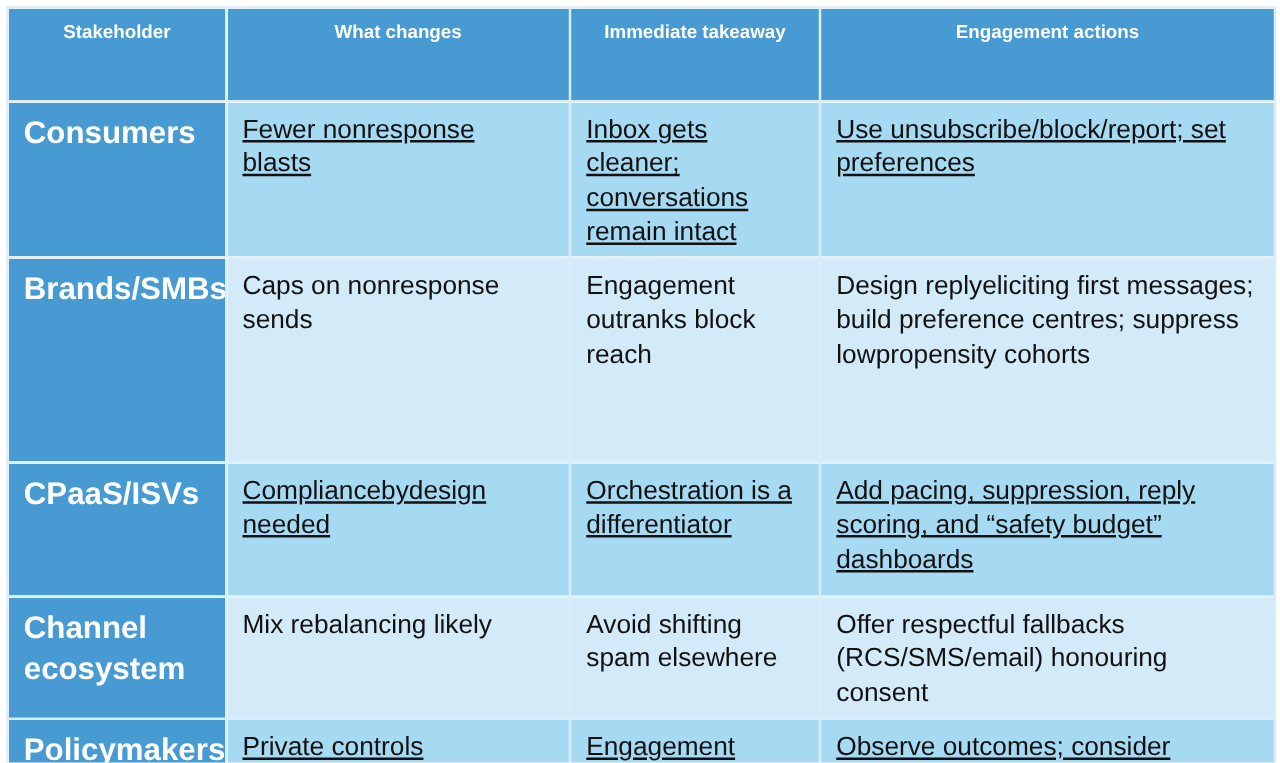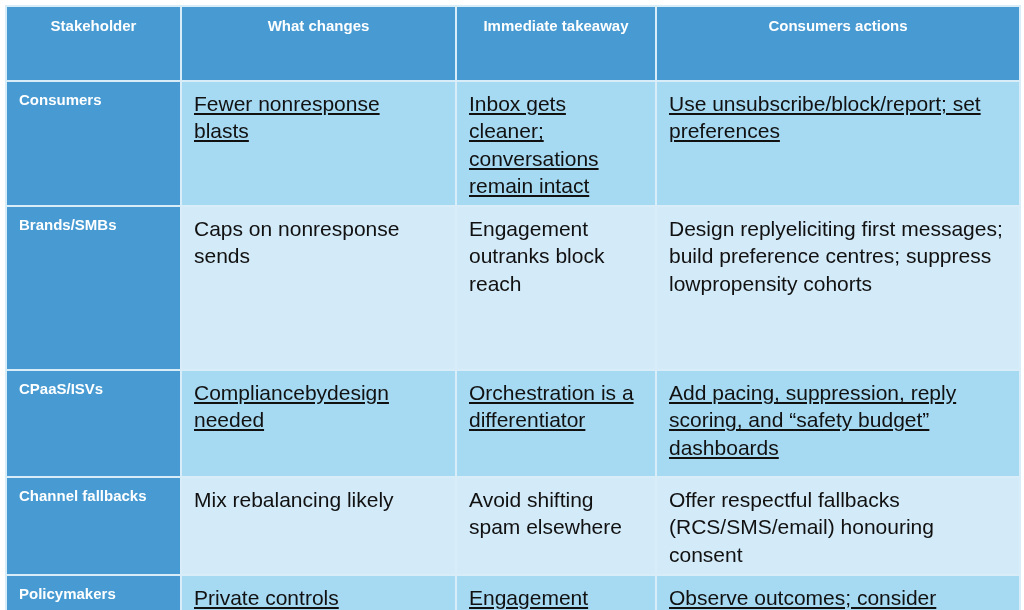--- a/index.html
+++ b/index.html
@@ -33,21 +33,21 @@
     font-size: 15px;
     font-weight: bold;
     text-align: center;
     padding: 9px 10px 6px 10px;
     line-height: 1.3;
   }
   
   td.row-label {
     background: var(--row-label-bg, #479bd2);
     color: var(--header-text, #ffffff);
-    font-size: 15px;
+    font-size: 25px;
     font-weight: bold;
     text-align: left;
     padding: 8px 10px 6px 12px;
     line-height: 1.3;
   }
   
   td.body-cell {
     color: var(--body-text, #111111);
     font-size: 21px;
     text-align: left;
@@ -68,42 +68,42 @@
       <col style="width:175px">
       <col style="width:275px">
       <col style="width:200px">
       <col style="width:364px">
     </colgroup>
     <tbody>
         <tr class="head-row" style="height:75px">
       <th>Stakeholder</th>
       <th>What changes</th>
       <th>Immediate takeaway</th>
-      <th>Consumers actions</th>
+      <th>Engagement actions</th>
     </tr>
     <tr class="odd" style="height:120px">
       <td class="row-label">Consumers</td>
       <td class="body-cell col-what">Fewer nonresponse blasts</td>
       <td class="body-cell col-takeaway">Inbox gets cleaner; conversations remain intact</td>
       <td class="body-cell">Use unsubscribe/block/report; set preferences</td>
     </tr>
     <tr class="even" style="height:164px">
       <td class="row-label">Brands/SMBs</td>
       <td class="body-cell col-what">Caps on nonresponse sends</td>
       <td class="body-cell col-takeaway">Engagement outranks block reach</td>
       <td class="body-cell">Design replyeliciting first messages; build preference centres; suppress lowpropensity cohorts</td>
     </tr>
     <tr class="odd" style="height:107px">
       <td class="row-label">CPaaS/ISVs</td>
       <td class="body-cell col-what">Compliancebydesign needed</td>
       <td class="body-cell col-takeaway">Orchestration is a differentiator</td>
       <td class="body-cell">Add pacing, suppression, reply scoring, and “safety budget” dashboards</td>
     </tr>
     <tr class="even" style="height:75px">
-      <td class="row-label">Channel fallbacks</td>
+      <td class="row-label">Channel ecosystem</td>
       <td class="body-cell col-what">Mix rebalancing likely</td>
       <td class="body-cell col-takeaway">Avoid shifting spam elsewhere</td>
       <td class="body-cell">Offer respectful fallbacks (RCS/SMS/email) honouring consent</td>
     </tr>
     <tr class="odd" style="height:95px">
       <td class="row-label">Policymakers</td>
       <td class="body-cell col-what">Private controls advance public goals</td>
       <td class="body-cell col-takeaway">Engagement gating reduces spam</td>
       <td class="body-cell">Observe outcomes; consider codifying best practices</td>
     </tr>

